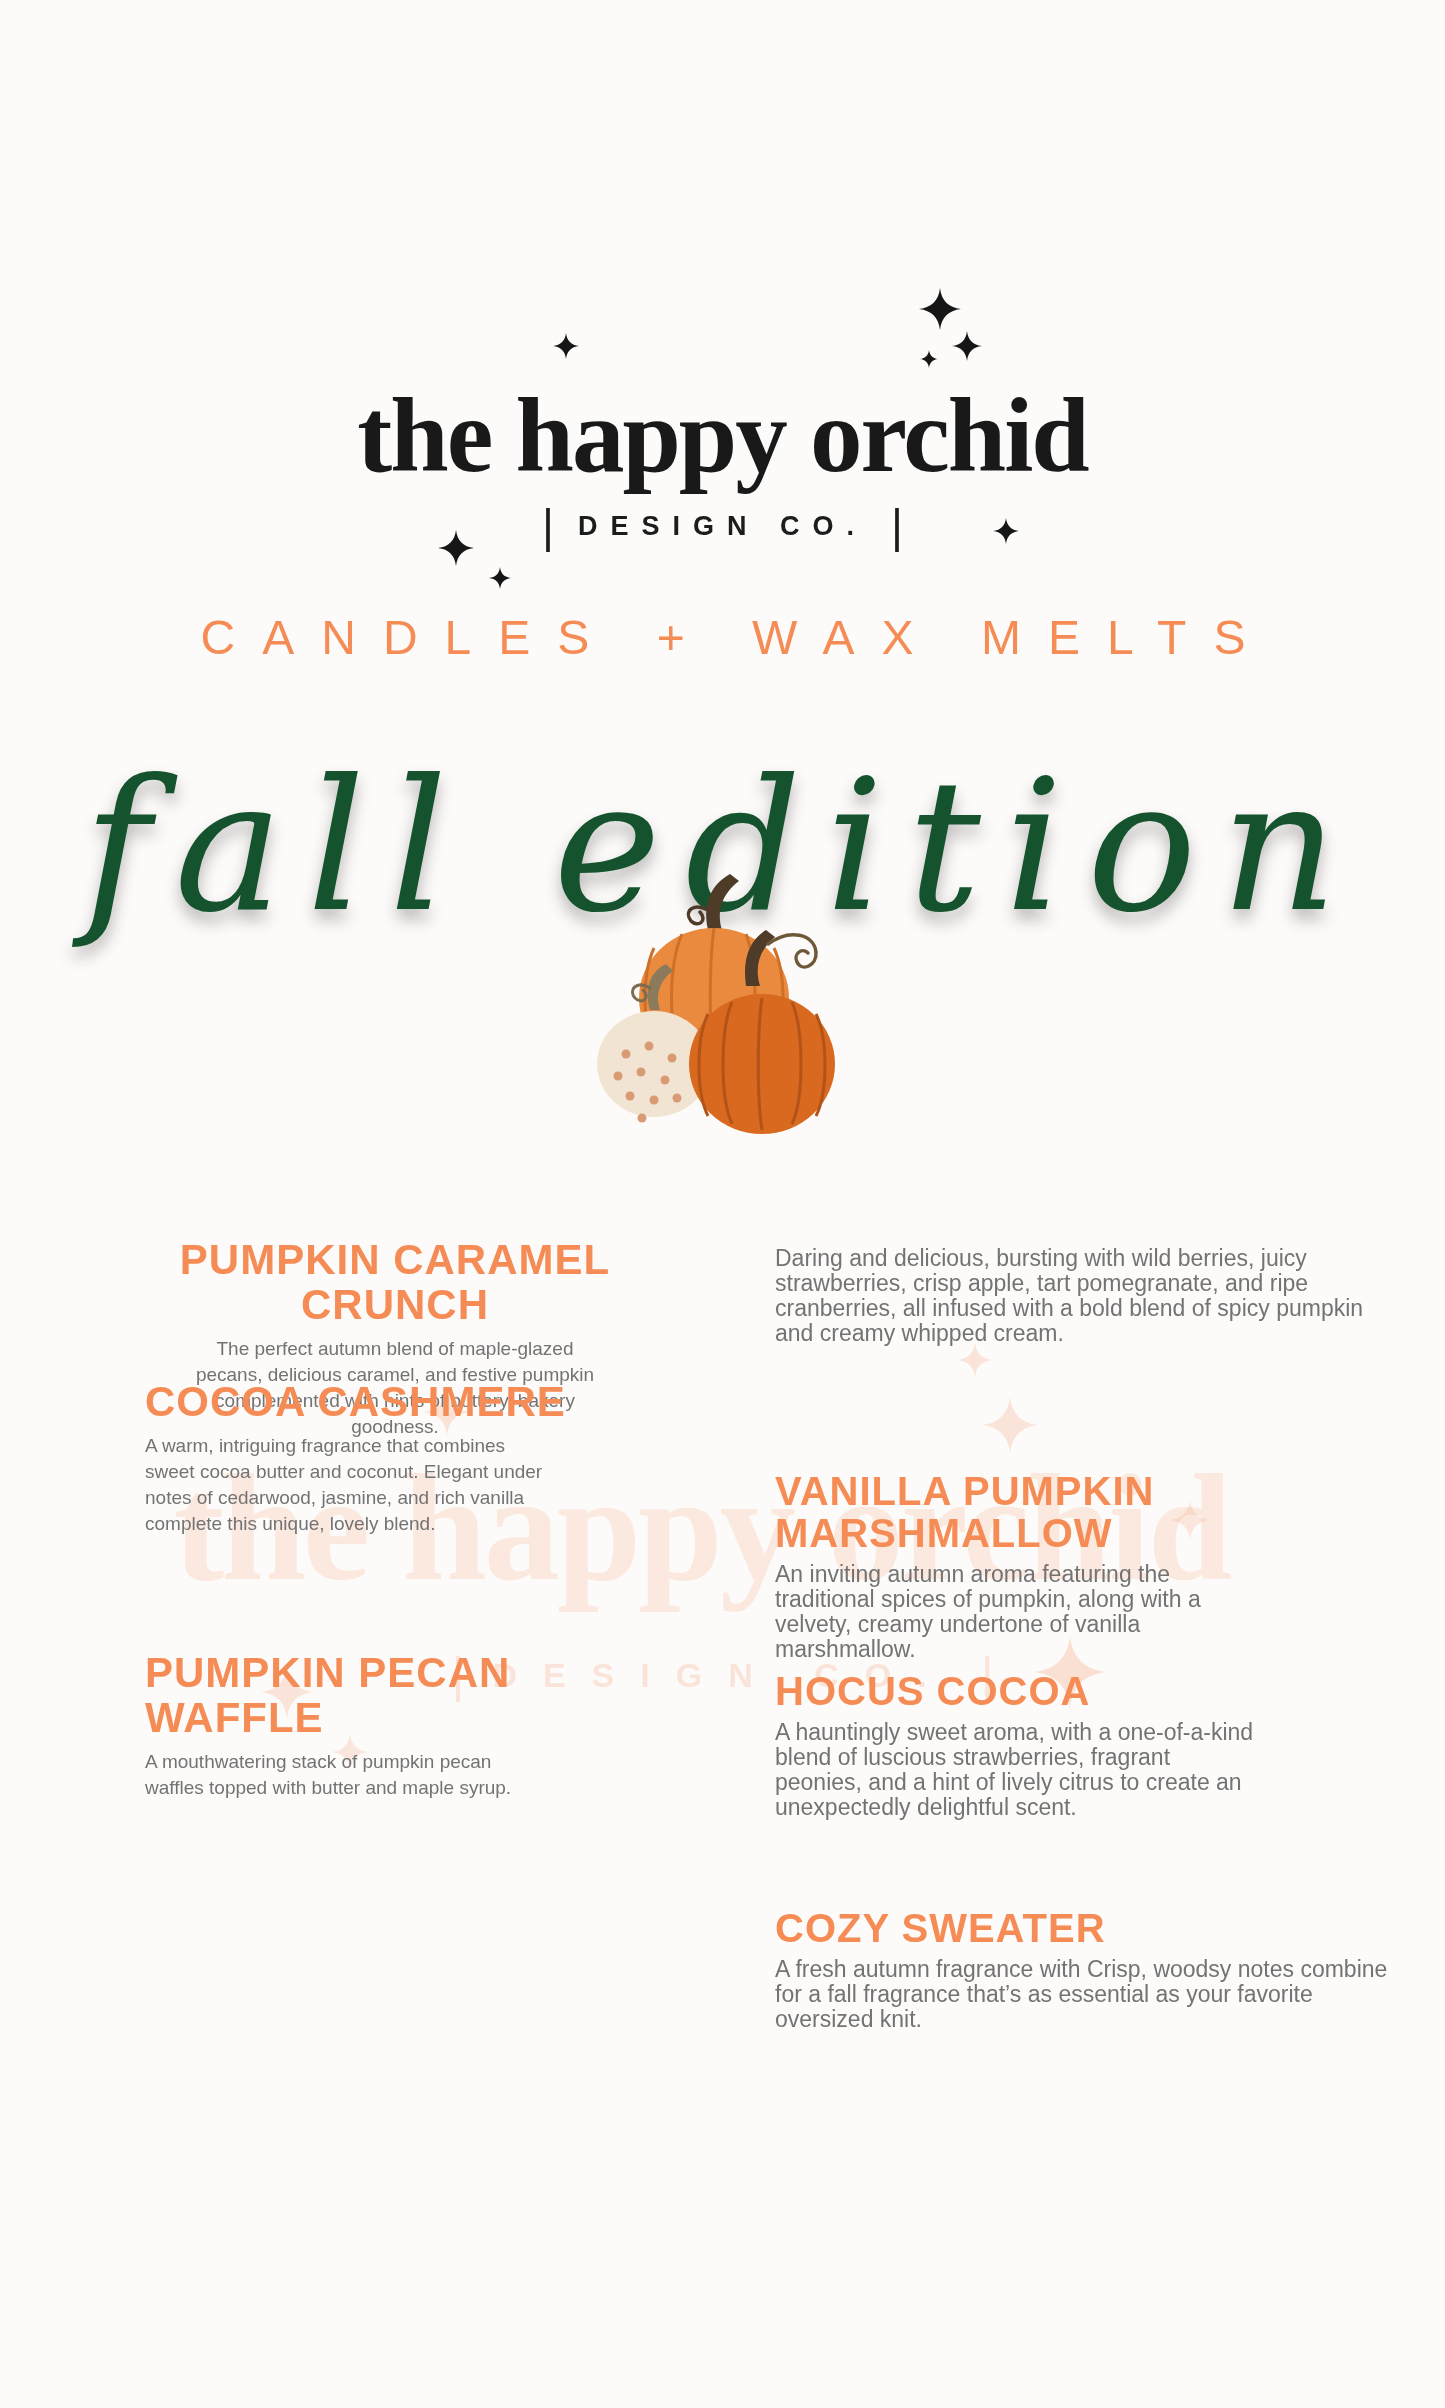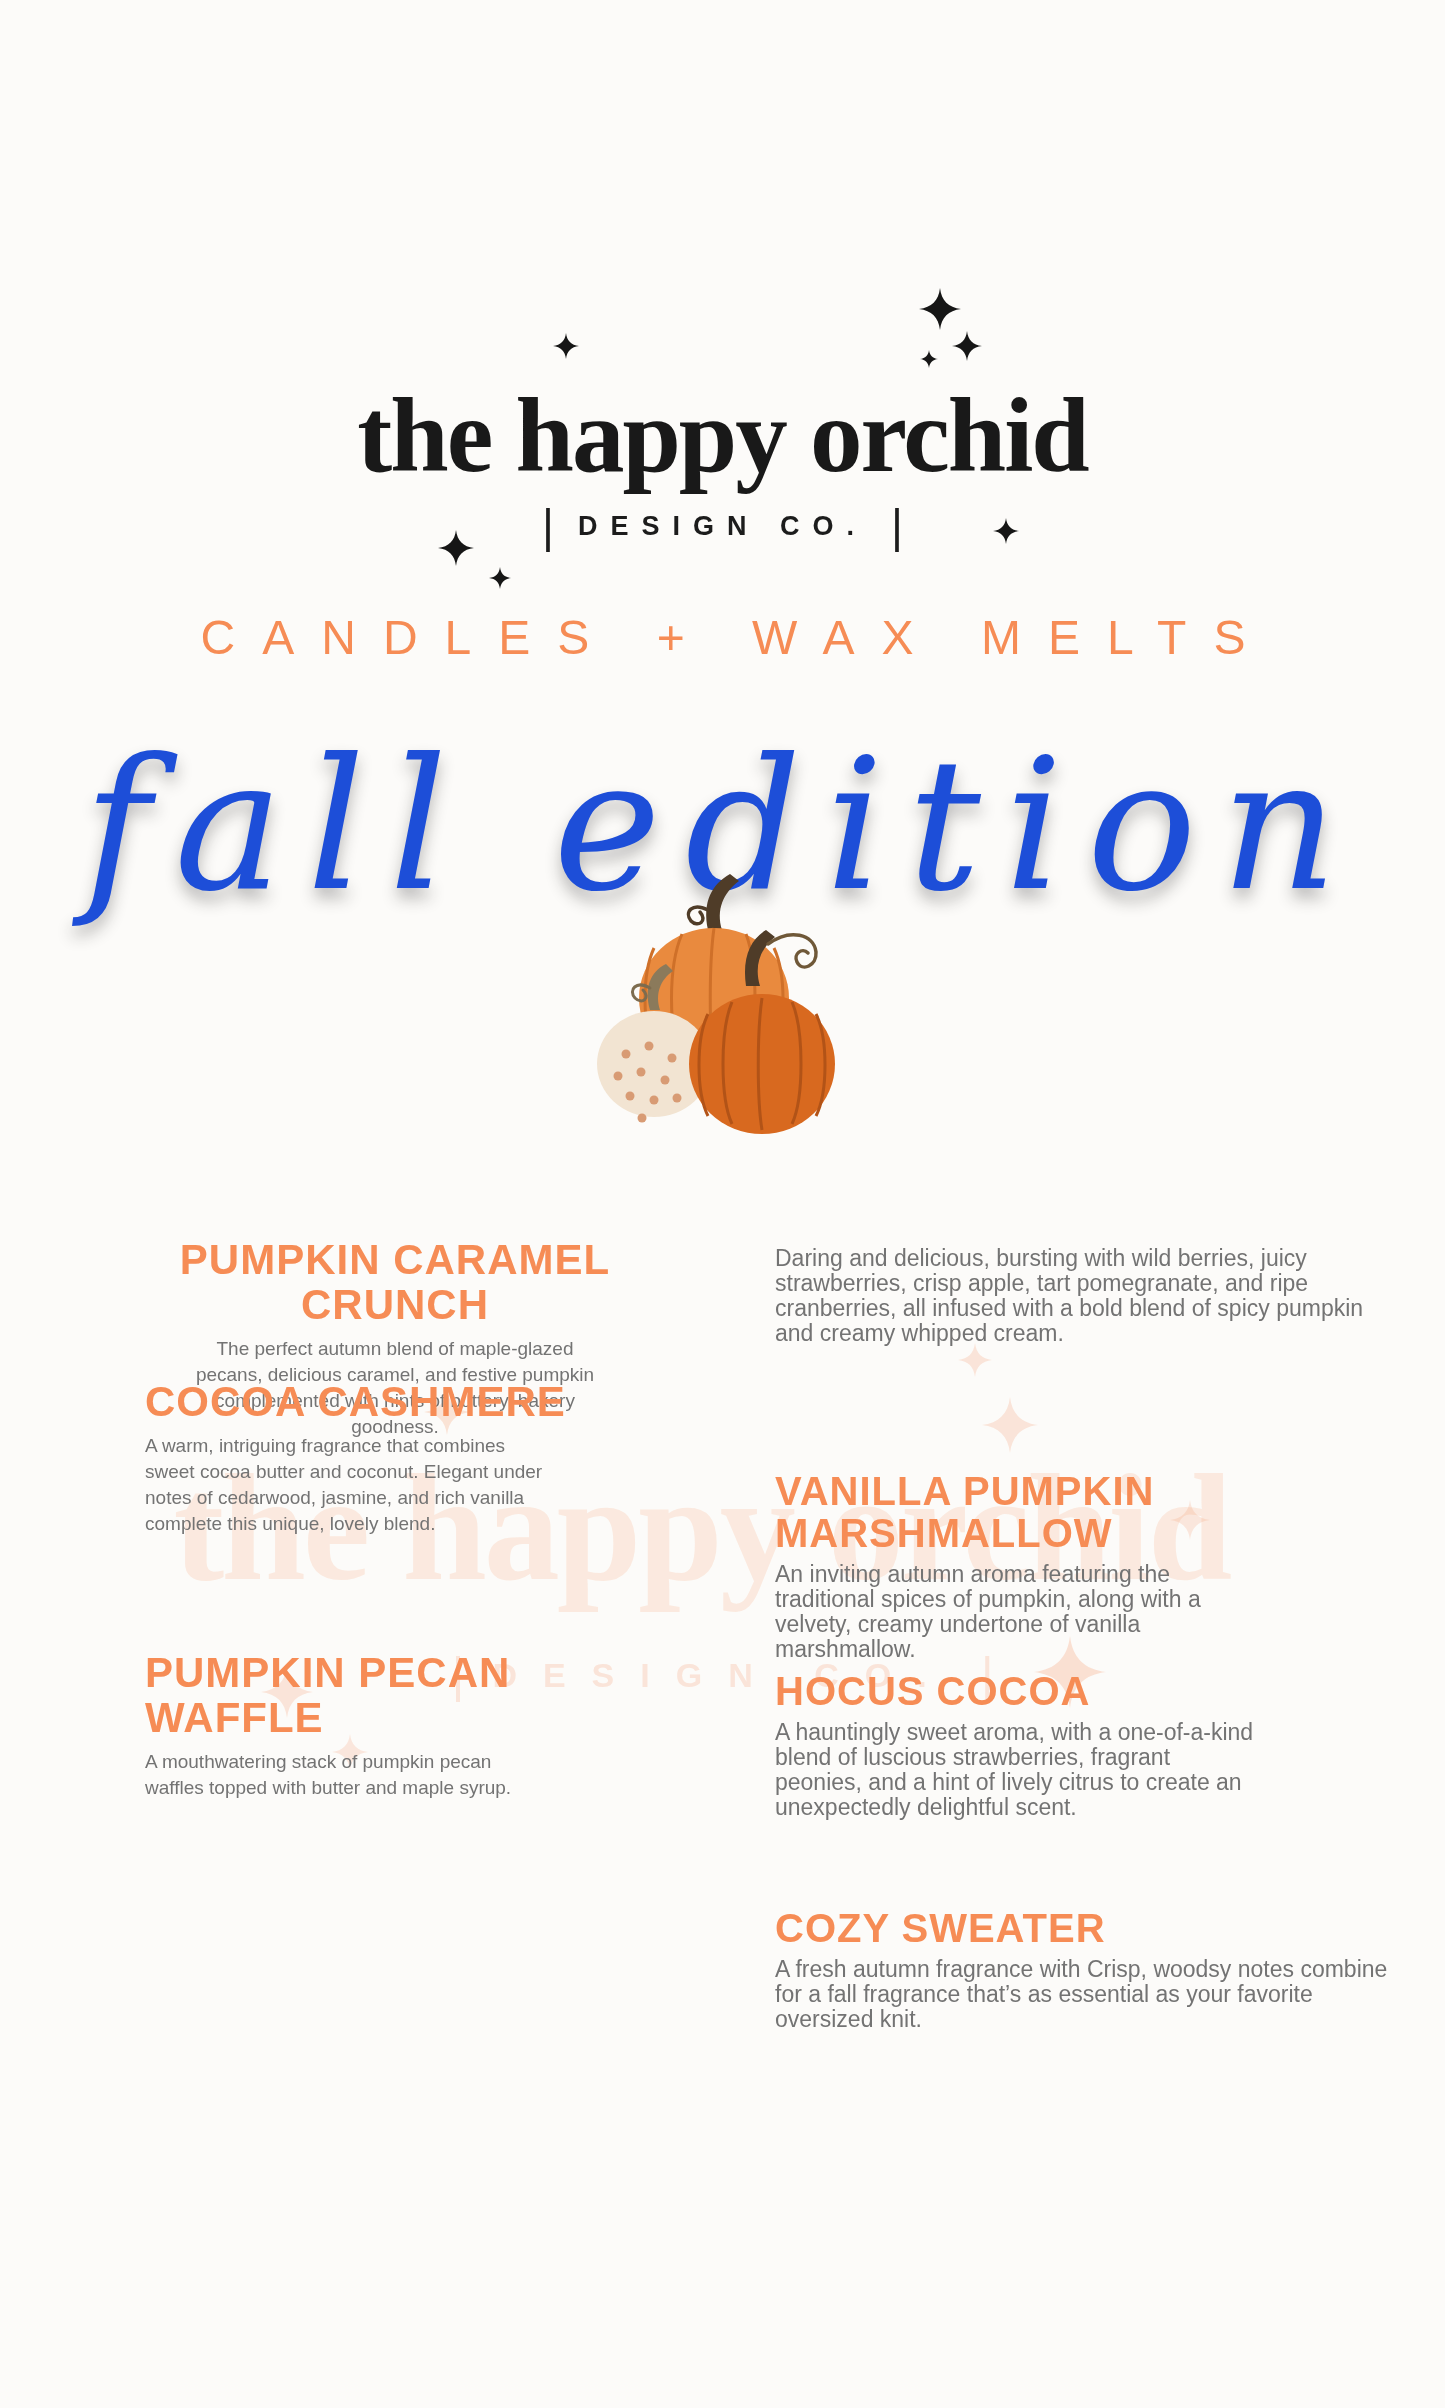--- a/index.html
+++ b/index.html
@@ -38,23 +38,23 @@
   }
   .logo-pipe{font-size:46px;font-weight:400;line-height:1;}
   .logo-sub-text{font-size:27px;font-weight:700;letter-spacing:13px;}
 
   
   .category{
     position:absolute;top:610px;left:14px;width:100%;text-align:center;
     font-size:48px;font-weight:400;letter-spacing:27px;color:#F68C55;
   }
   .edition{
-    position:absolute;top:721px;left:0;width:100%;text-align:center;
+    position:absolute;top:742px;left:0;width:100%;text-align:center;
     font-family:"DejaVu Serif",serif;font-style:italic;font-weight:400;
-    font-size:182px;line-height:1.15;letter-spacing:24px;color:#1d4ed8;
+    font-size:182px;line-height:1.15;letter-spacing:24px;color:#14532d;
     text-shadow:0 10px 16px rgba(30,30,30,0.30);
   }
 
   .pumpkins{position:absolute;left:592px;top:866px;}
 
   
   .product{position:absolute;}
   .p-name{
     margin:0;font-weight:700;color:#F68C55;
     font-size:42px;line-height:1.07;letter-spacing:1px;white-space:pre-line;

